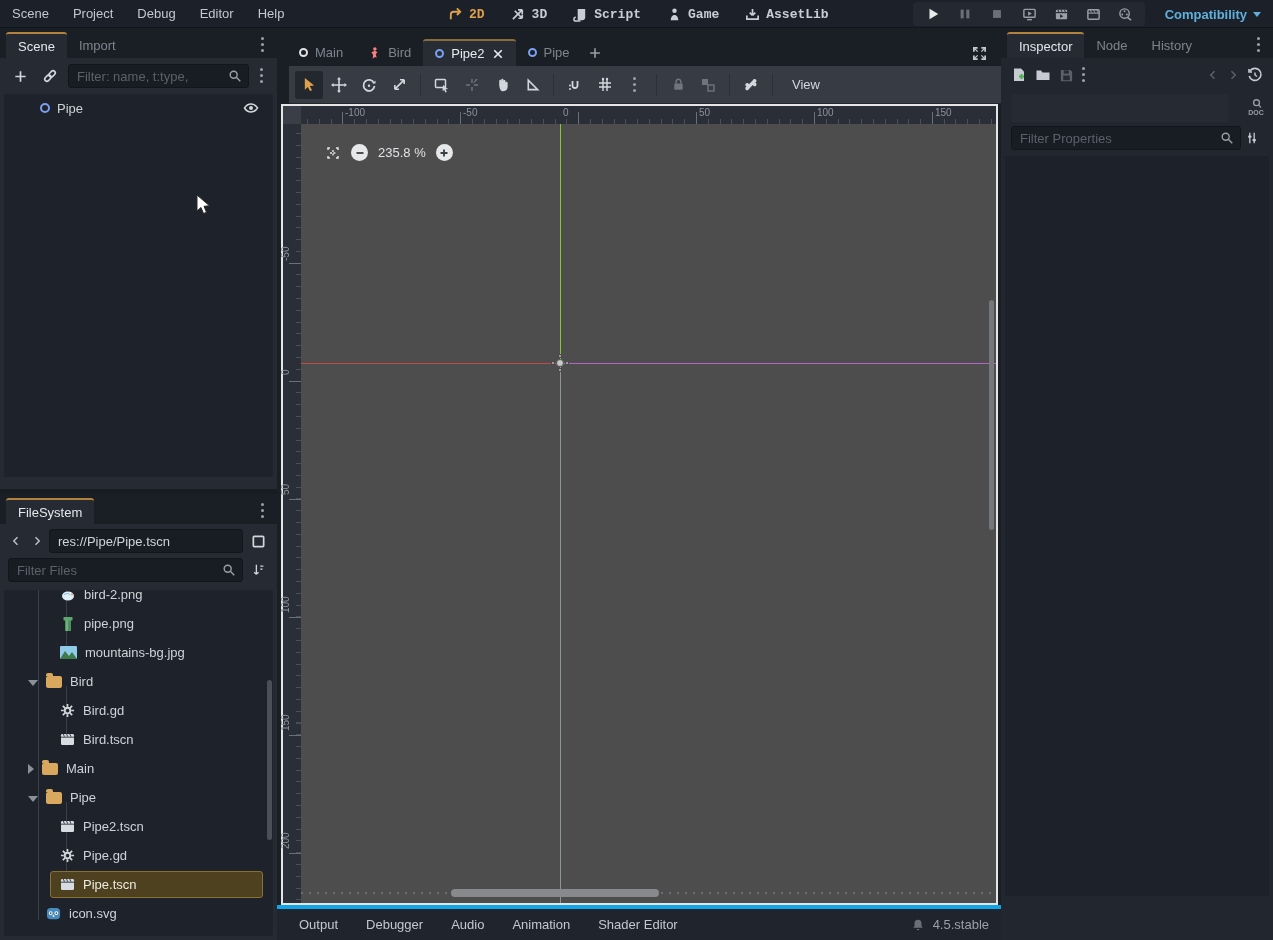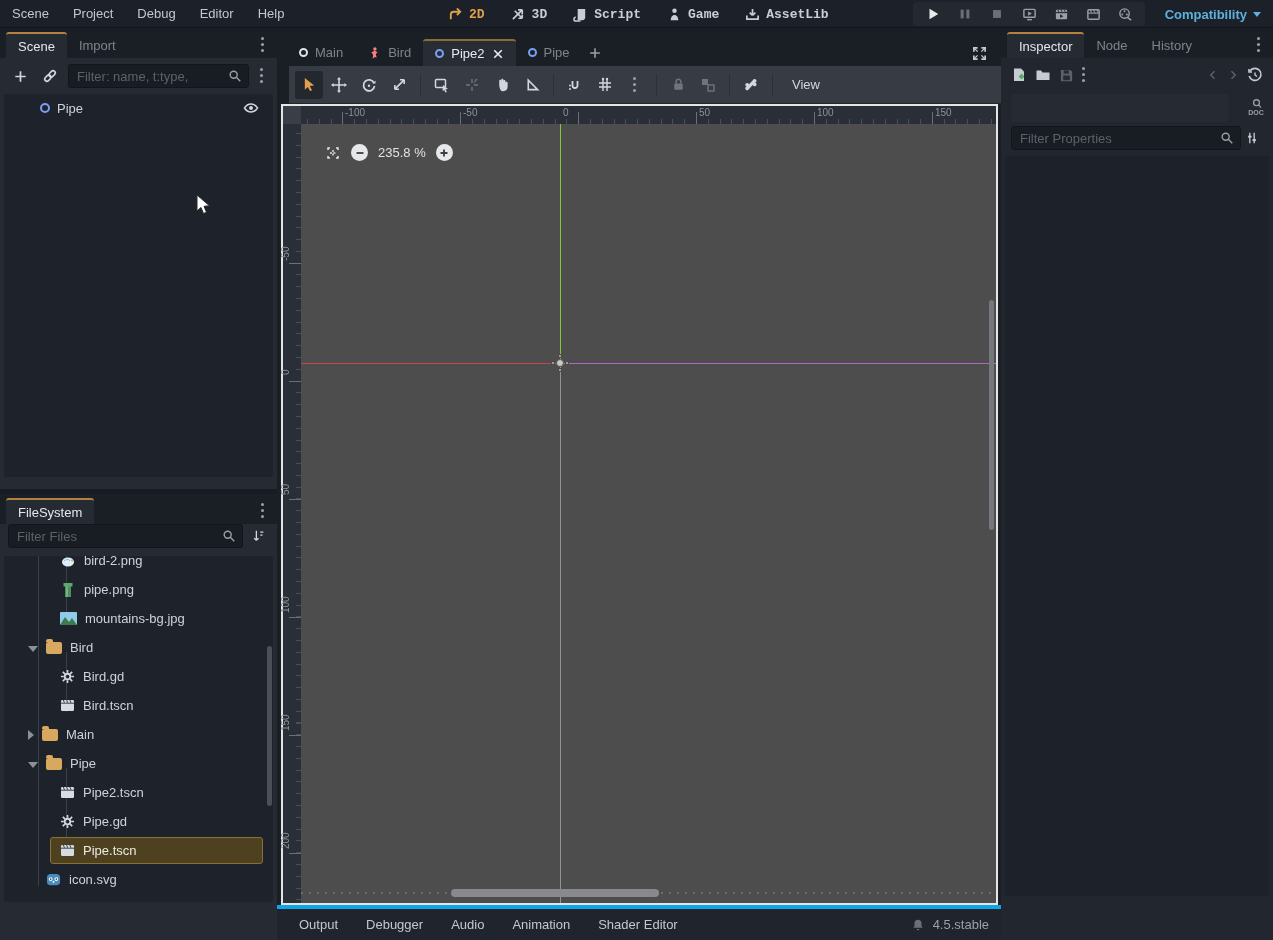--- a/index.html
+++ b/index.html
@@ -280,20 +280,38 @@
       <div class="panel-tabs">
         <div class="ptab active">
             <span>FileSystem</span>
           </div>
         <div class="grow"></div>
         <div class="ibtn" style="height:26px;width:16px;">
             <span class="vdots"></span>
           </div>
       </div>
       <div class="panel-body" style="height:416px;">
+        <div id="fs-nav">
+          <div class="ibtn" style="width:18px;height:24px;">
+            <svg width="12" height="12" viewBox="0 0 16 16">
+                <path d="M10 3L5 8l5 5" fill="none" stroke="#b9bec6" stroke-width="2"></path>
+              </svg>
+          </div>
+          <div class="ibtn" style="width:18px;height:24px;">
+            <svg width="12" height="12" viewBox="0 0 16 16">
+                <path d="M6 3l5 5-5 5" fill="none" stroke="#b9bec6" stroke-width="2"></path>
+              </svg>
+          </div>
+          <input class="grow" style="height: 24px; padding: 0px 8px;" value="res://Pipe/Pipe.tscn">
+          <div class="ibtn" style="width:24px;height:24px;">
+            <svg width="15" height="15" viewBox="0 0 16 16">
+                <rect x="2.5" y="2.5" width="11" height="11" rx="1" fill="none" stroke="#d3d7dd" stroke-width="1.8"></rect>
+              </svg>
+          </div>
+        </div>
         <div id="fs-filter">
           <div class="row grow" style="position:relative;">
             <input style="width: 100%; height: 24px; padding: 0px 26px 0px 8px;" placeholder="Filter Files">
             <svg width="14" height="14" viewBox="0 0 16 16" style="position:absolute;right:7px;">
                 <circle cx="6.5" cy="6.5" r="4" fill="none" stroke="#9aa0a8" stroke-width="1.6"></circle>
                 <path d="M9.5 9.5L14 14" stroke="#9aa0a8" stroke-width="1.6"></path>
               </svg>
           </div>
           <div class="ibtn" style="width:20px;height:24px;">
             <svg width="14" height="14" viewBox="0 0 16 16">

